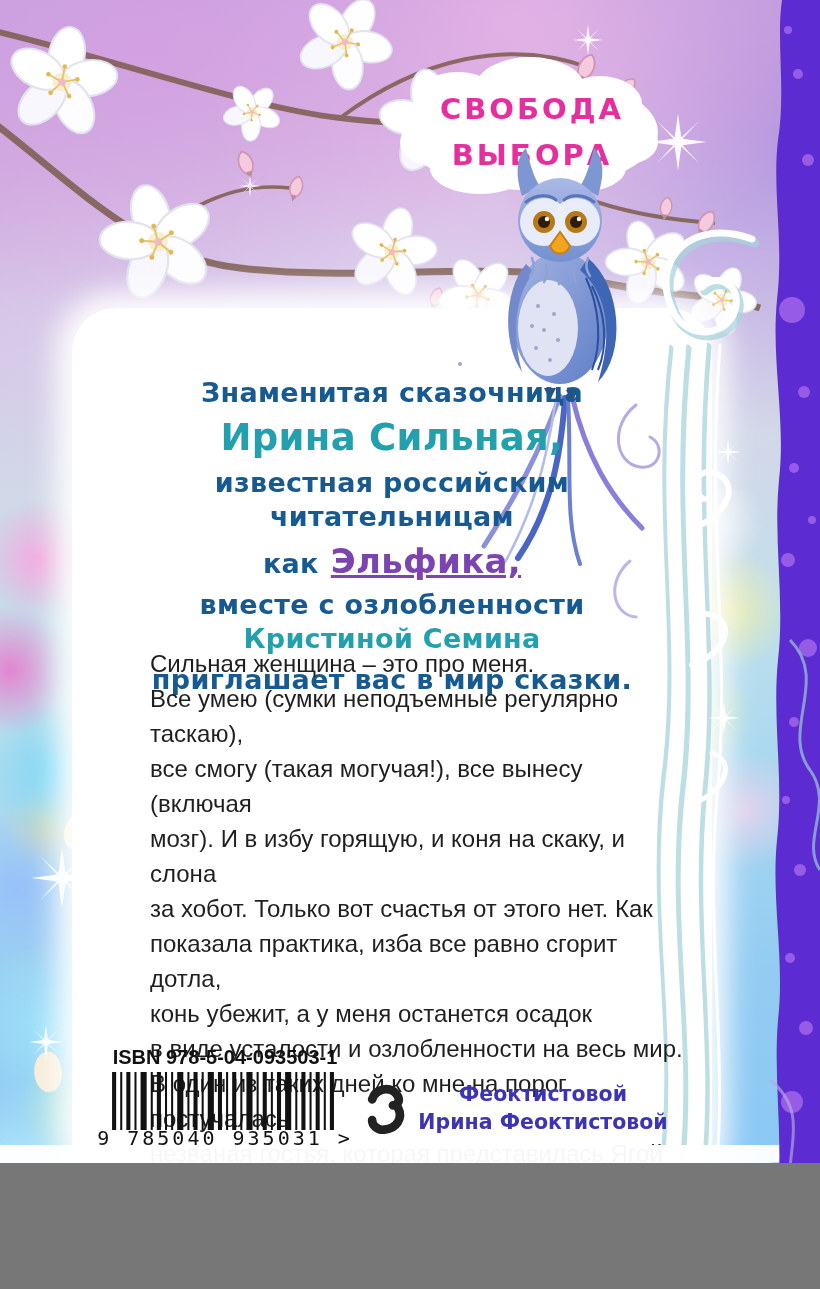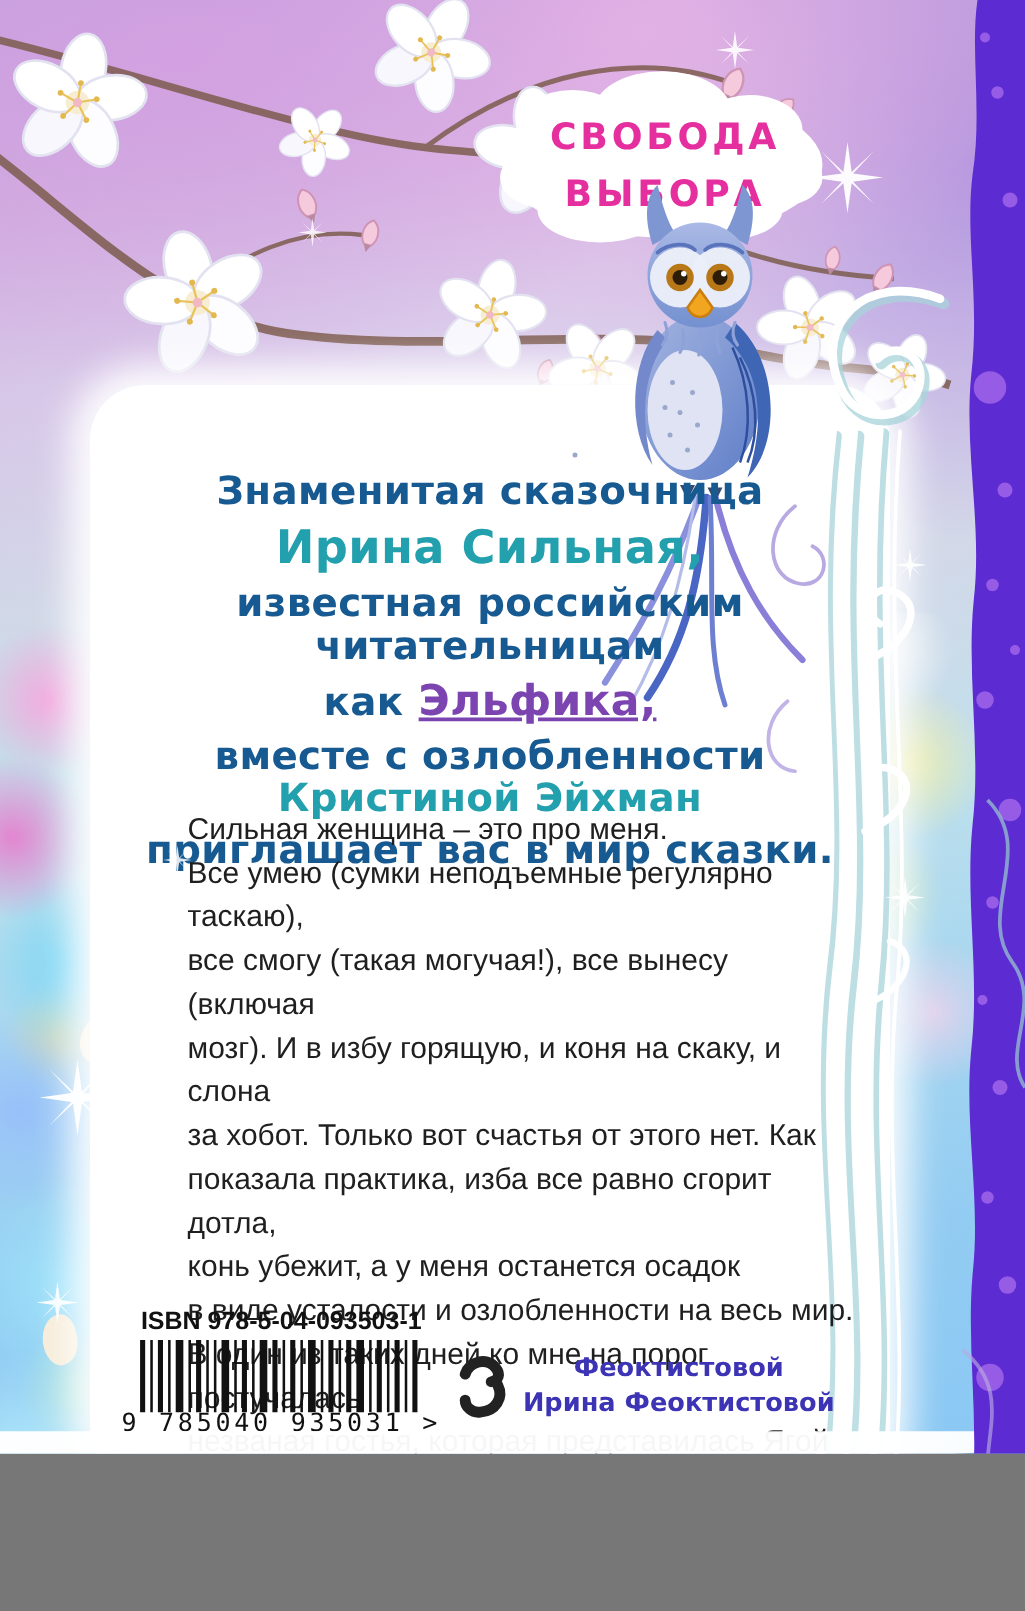--- a/index.html
+++ b/index.html
@@ -35,21 +35,21 @@
   .panel{left:72px;top:308px;width:640px;height:876px;background:#fff;border-radius:44px;z-index:5;
     box-shadow:0 0 28px 16px rgba(255,255,255,.92), 0 0 0 1px rgba(170,200,235,.25);}
   
   .badge{left:398px;top:56px;width:268px;height:152px;z-index:3;}
   .badge-text{position:absolute;left:0;top:30px;width:100%;text-align:center;
     color:#e62f9f;font-weight:bold;font-size:29px;letter-spacing:3px;line-height:46px;}
   
   .intro{left:112px;top:376px;width:560px;text-align:center;z-index:8;font-weight:bold;letter-spacing:.3px;}
   .intro .ln{margin:0 0 7px 0;}
   .c-blue{color:#175a92;} .c-teal{color:#23a0ad;} .c-purple{color:#7b44b0;text-decoration:underline;}
-  .sz-s{font-size:31px;line-height:34px;} .sz-l{font-size:37px;line-height:42px;} .sz-m{font-size:34px;line-height:40px;}
+  .sz-s{font-size:27px;line-height:34px;} .sz-l{font-size:37px;line-height:42px;} .sz-m{font-size:34px;line-height:40px;}
   
   .annotation{left:150px;top:646px;width:540px;z-index:8;font-family:"Liberation Sans",sans-serif;
     font-size:24px;line-height:35px;color:#1f1f1f;white-space:pre-line;}
   
   .isbn-label{left:100px;top:1046px;width:250px;text-align:center;z-index:8;
     font-family:"Liberation Sans",sans-serif;font-size:20px;color:#111;font-weight:bold;}
   .barcode{left:108px;top:1072px;z-index:8;}
   .barcode-digits{left:96px;top:1126px;width:258px;text-align:center;z-index:8;
     font-family:"DejaVu Sans Mono",monospace;font-size:20px;letter-spacing:3px;color:#111;}
   .pub-logo{left:360px;top:1080px;z-index:8;}
@@ -249,21 +249,21 @@
   <div class="abs intro">
     <div class="ln sz-s c-blue">Знаменитая сказочница</div>
     <div class="ln sz-l c-teal">Ирина Сильная,</div>
     <div class="ln sz-s c-blue">известная российским читательницам</div>
     <div class="ln sz-m">
       <span class="c-blue sz-s">как</span>
       <span class="c-purple">Эльфика,</span>
     </div>
     <div class="ln sz-s">
       <span class="c-blue">вместе с озлобленности</span>
-      <span class="c-teal">Кристиной Эйхман</span>
+      <span class="c-teal">Кристиной Семина</span>
     </div>
     <div class="ln sz-s c-blue">приглашает вас в мир сказки.</div>
   </div>
 
   <div class="abs annotation">Сильная женщина – это про меня.
 Все умею (сумки неподъемные регулярно таскаю),
 все смогу (такая могучая!), все вынесу (включая
 мозг). И в избу горящую, и коня на скаку, и слона
 за хобот. Только вот счастья от этого нет. Как
 показала практика, изба все равно сгорит дотла,

